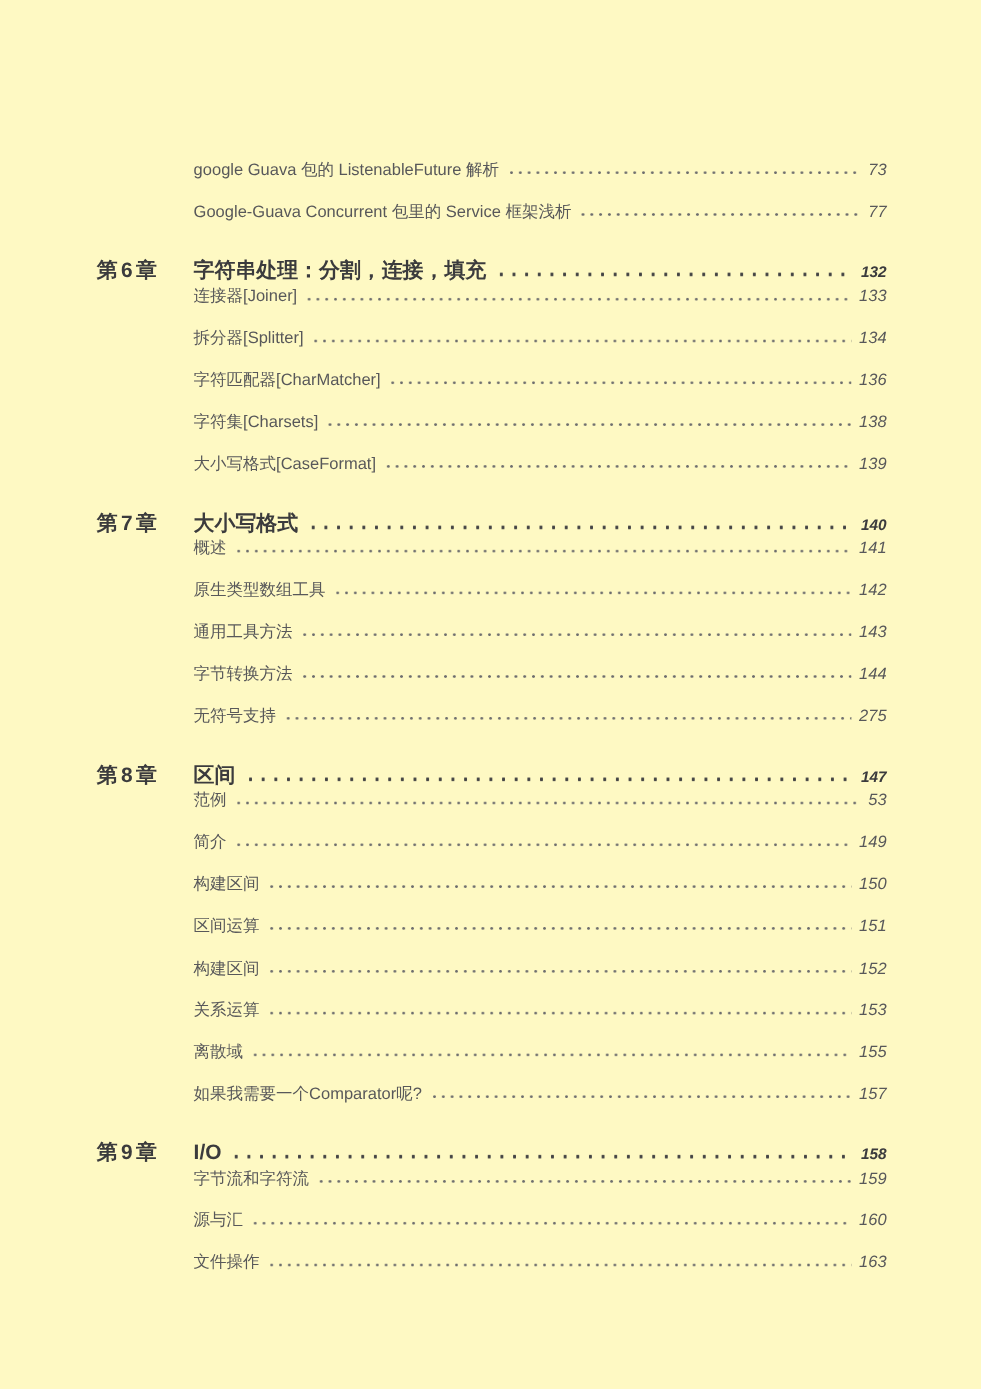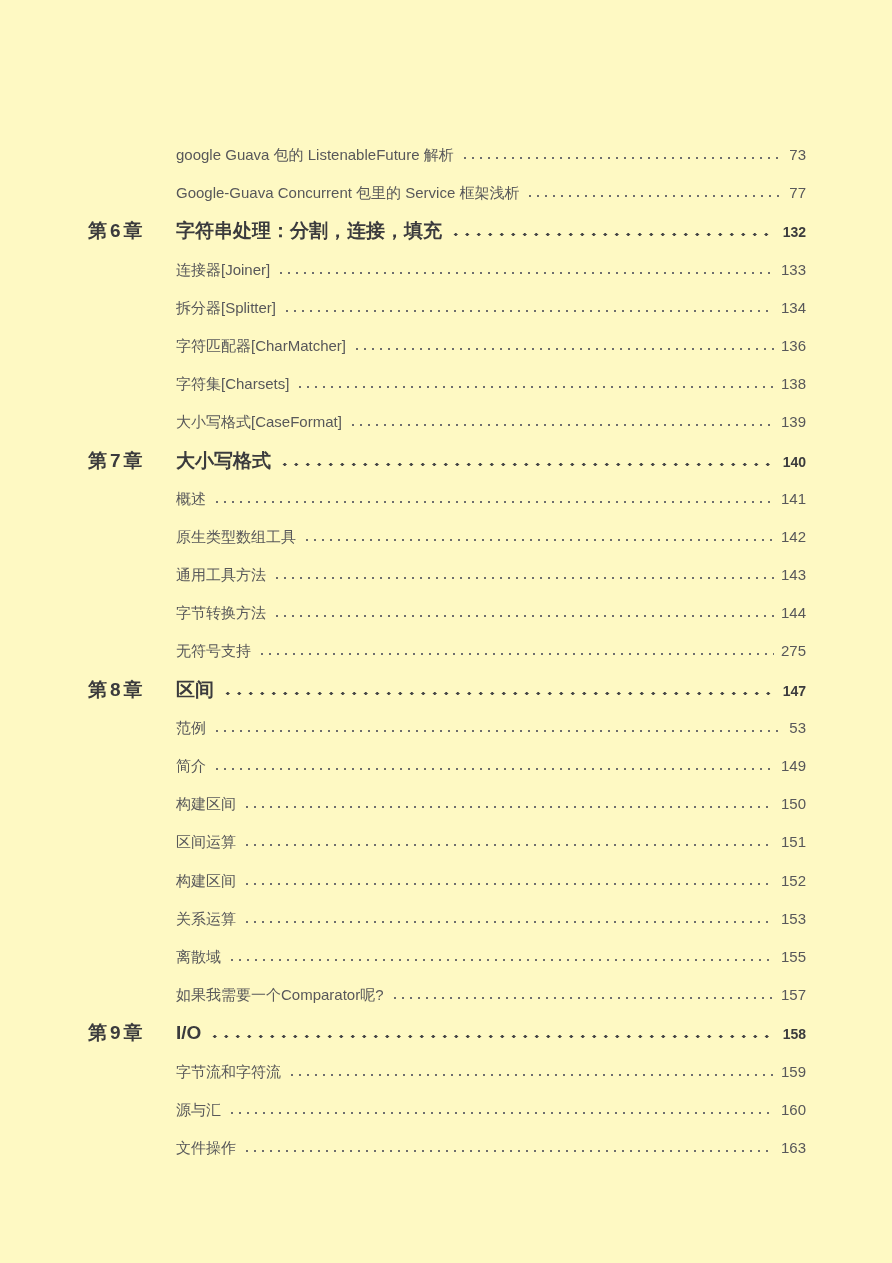--- a/index.html
+++ b/index.html
@@ -53,25 +53,27 @@
     background-size: 8px 4px;
     background-repeat: repeat-x;
     background-position: left bottom;
   }
   .row .pagenum {
     flex: 0 0 auto;
     font-size: 15px;
     color: #58585a;
     line-height: 38.2px;
     text-align: center;
+    font-style: italic;
   }
   .row.chapter .title {
     font-size: 19px;
     font-weight: bold;
     color: #3b3b3d;
+    margin-top: 16px;
   }
   .row.chapter .pagenum {
     font-size: 14px;
     font-weight: bold;
     color: #3b3b3d;
   }
   .row.chapter .leader {
     height: 5px;
     margin: 0 8px 0 8px;
     background-image: radial-gradient(circle, #454545 1.5px, rgba(0,0,0,0) 1.7px);

